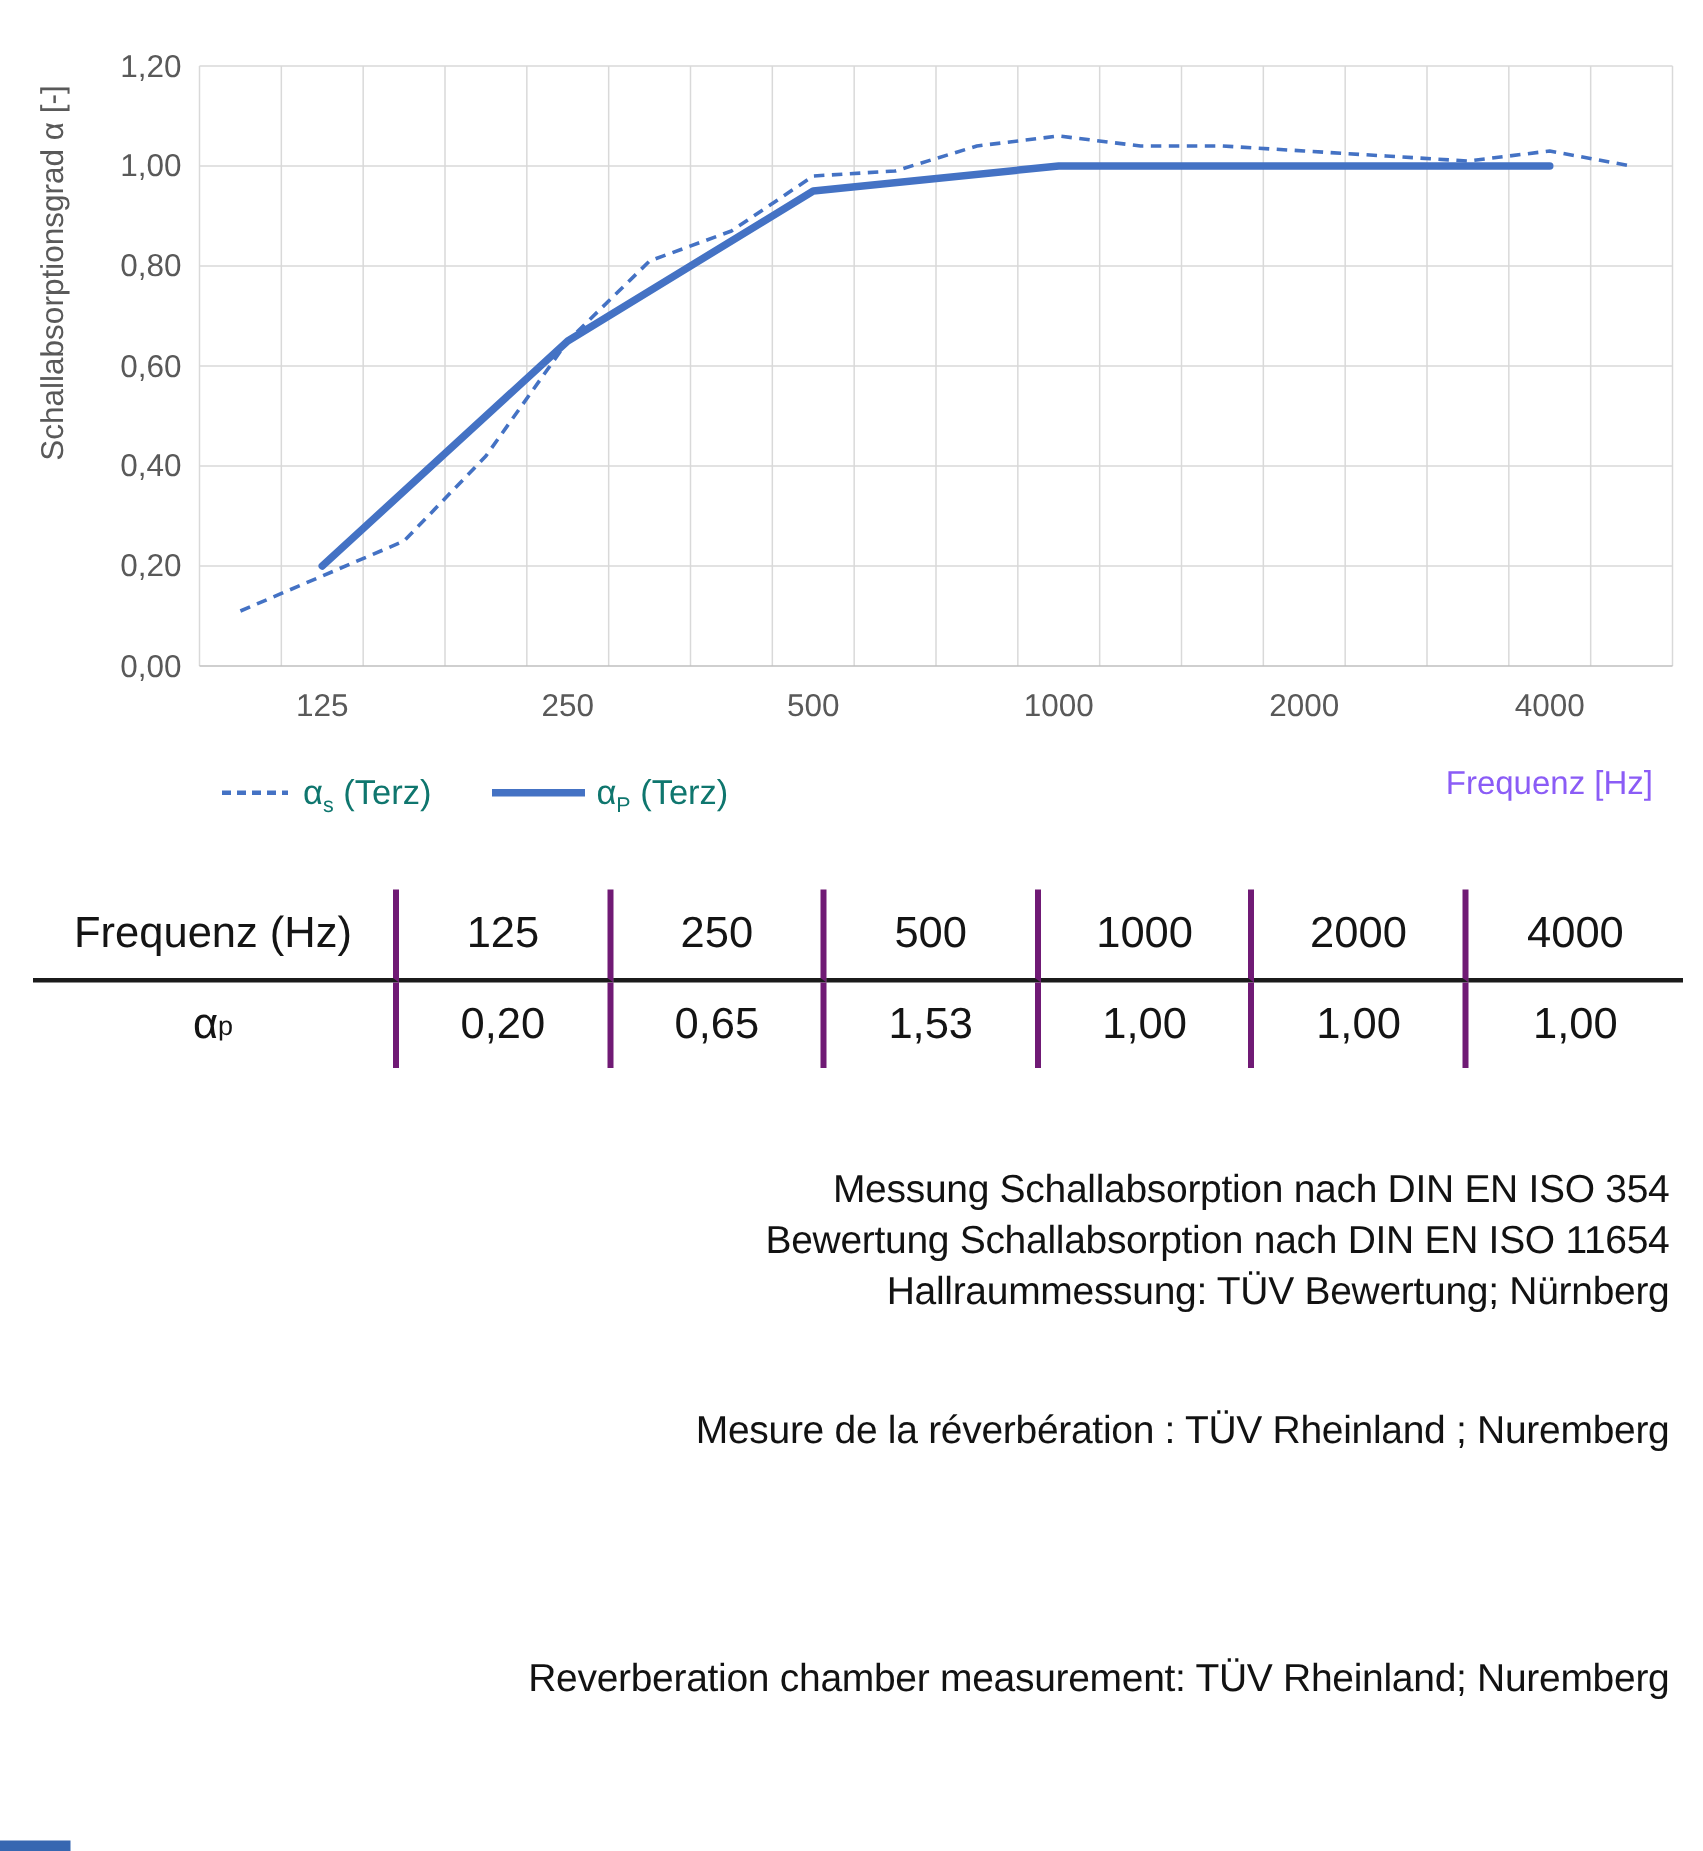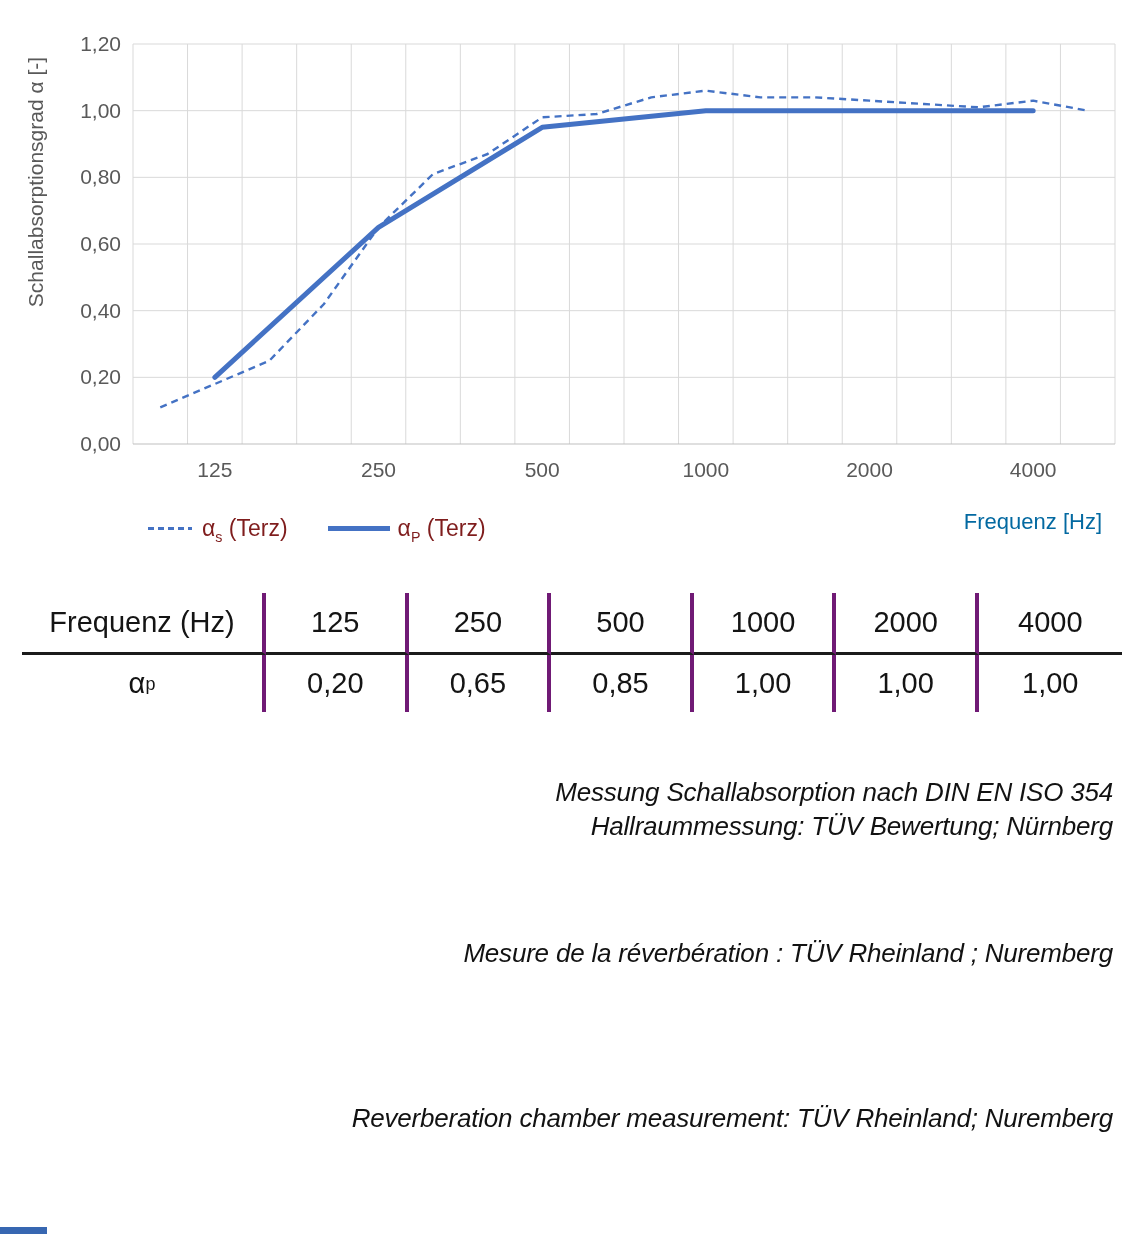--- a/index.html
+++ b/index.html
@@ -1,36 +1,36 @@
 <!DOCTYPE html>
 <html><head>
 <meta charset="utf-8">
 <style>
   html,body{margin:0;padding:0;background:#fff;}
   .page{position:relative;width:1135px;height:1234px;background:#ffffff;overflow:hidden;
         font-family:"Liberation Sans",sans-serif;color:#141414;}
   svg text{font-family:"Liberation Sans",sans-serif;}
   .y-title{position:absolute;left:-124px;top:170px;width:320px;height:24px;text-align:center;
            transform:rotate(-90deg);font-size:21px;color:#595959;white-space:nowrap;}
-  .x-title{position:absolute;top:509px;right:33px;font-size:22px;color:#0369a1;white-space:nowrap;}
+  .x-title{position:absolute;top:509px;right:33px;font-size:22px;color:#8b5cf6;white-space:nowrap;}
   .legend{position:absolute;left:148px;top:515px;display:flex;align-items:center;
-          font-size:23px;color:#7f1d1d;}
+          font-size:23px;color:#0f766e;}
   .swatch-dashed{width:44px;height:3px;margin-right:10px;
           background:repeating-linear-gradient(90deg,#4472C4 0 6px,transparent 6px 10px);}
   .swatch-solid{width:62px;height:5px;background:#4472C4;margin:0 8px 0 40px;}
   sub{font-size:62%;line-height:0;}
   .alpha-table{position:absolute;left:22px;top:593px;display:grid;
           grid-template-columns:244px repeat(6,142.6px);font-size:29px;}
   .alpha-table .c{display:flex;align-items:center;justify-content:center;height:59px;
           border-right:4px solid #701a75;}
   .alpha-table .c:nth-child(7n){border-right:none;}
   .alpha-table .hd{border-bottom:3px solid #1b1b1b;}
   .alpha-table .vr{height:57px;}
   .note{position:absolute;right:22px;text-align:right;font-size:26px;line-height:34px;
-        color:#121212;letter-spacing:-0.2px;white-space:nowrap;font-style:italic;}
+        color:#121212;letter-spacing:-0.2px;white-space:nowrap;}
   .note-de{top:775px;}
   .note-fr{top:936px;}
   .note-en{top:1101px;}
   .accent-bar{position:absolute;left:0;bottom:0;width:47px;height:7px;background:#3767B1;}
 </style>
 </head>
 <body>
 
 <div class="page">
 
@@ -95,28 +95,29 @@
     <div class="c hd">500</div>
     <div class="c hd">1000</div>
     <div class="c hd">2000</div>
     <div class="c hd">4000</div>
     <div class="c vr">
         <span>α</span>
         <sub>p</sub>
       </div>
     <div class="c vr">0,20</div>
     <div class="c vr">0,65</div>
-    <div class="c vr">0,85</div>
+    <div class="c vr">1,53</div>
     <div class="c vr">1,00</div>
     <div class="c vr">1,00</div>
     <div class="c vr">1,00</div>
   </div>
 
   <div class="note note-de">
     <div>Messung Schallabsorption nach DIN EN ISO 354</div>
+    <div>Bewertung Schallabsorption nach DIN EN ISO 11654</div>
     <div>Hallraummessung: TÜV Bewertung; Nürnberg</div>
   </div>
   <div class="note note-fr">
     <div>Mesure de la réverbération : TÜV Rheinland ; Nuremberg</div>
   </div>
   <div class="note note-en">
     <div>Reverberation chamber measurement: TÜV Rheinland; Nuremberg</div>
   </div>
 
   <div class="accent-bar"></div>

